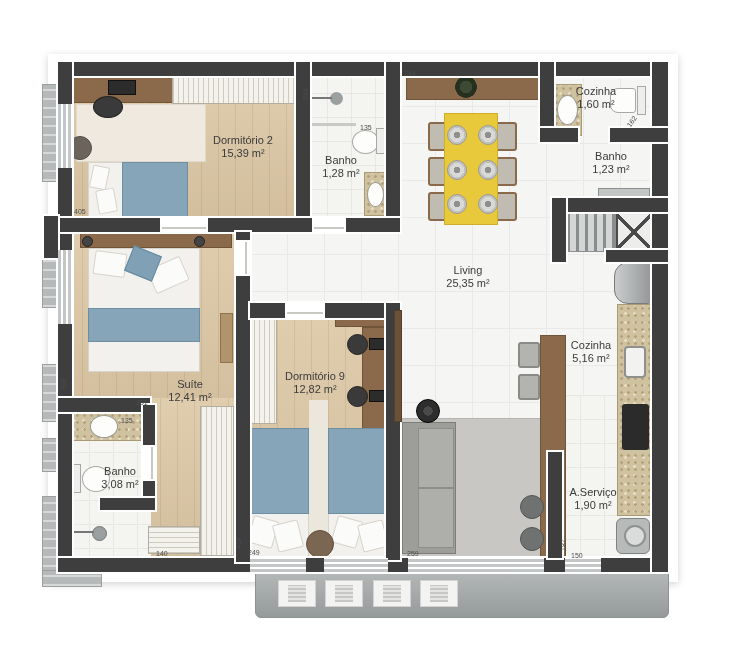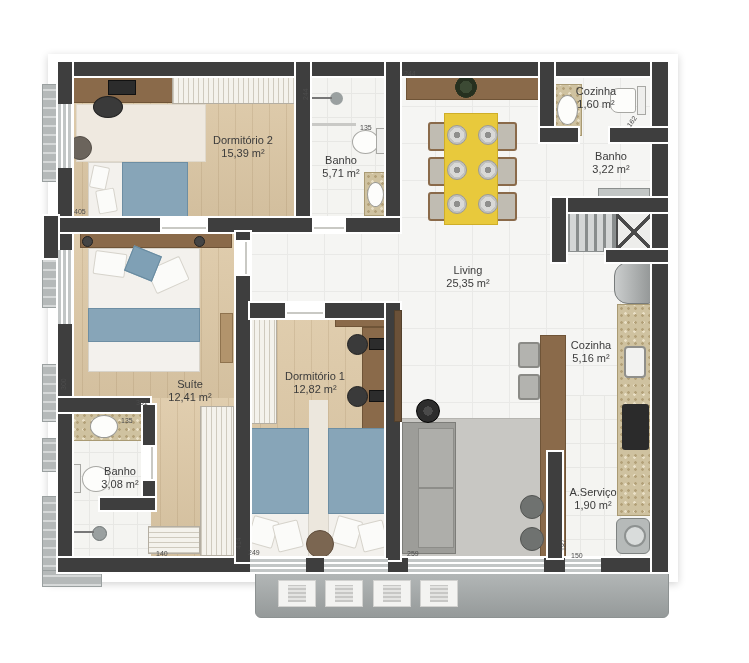--- a/index.html
+++ b/index.html
@@ -231,40 +231,40 @@
   <div class="winh" style="left:324px;top:558px;width:64px;height:14px"></div>
   <div class="winh" style="left:408px;top:558px;width:136px;height:14px"></div>
   <div class="winh" style="left:565px;top:558px;width:36px;height:14px"></div>
 
   <div class="label" style="left:243px;top:147px">
     <div>Dormitório 2</div>
     <div>15,39 m²</div>
   </div>
   <div class="label" style="left:341px;top:167px">
     <div>Banho</div>
-    <div>5,71 m²</div>
+    <div>1,28 m²</div>
   </div>
   <div class="label" style="left:596px;top:98px">
     <div>Cozinha</div>
     <div>1,60 m²</div>
   </div>
   <div class="label" style="left:611px;top:163px">
     <div>Banho</div>
-    <div>3,22 m²</div>
+    <div>1,23 m²</div>
   </div>
   <div class="label" style="left:468px;top:277px">
     <div>Living</div>
     <div>25,35 m²</div>
   </div>
   <div class="label" style="left:190px;top:391px">
     <div>Suíte</div>
     <div>12,41 m²</div>
   </div>
   <div class="label" style="left:315px;top:383px">
-    <div>Dormitório 1</div>
+    <div>Dormitório 9</div>
     <div>12,82 m²</div>
   </div>
   <div class="label" style="left:591px;top:352px">
     <div>Cozinha</div>
     <div>5,16 m²</div>
   </div>
   <div class="label" style="left:120px;top:478px">
     <div>Banho</div>
     <div>3,08 m²</div>
   </div>

